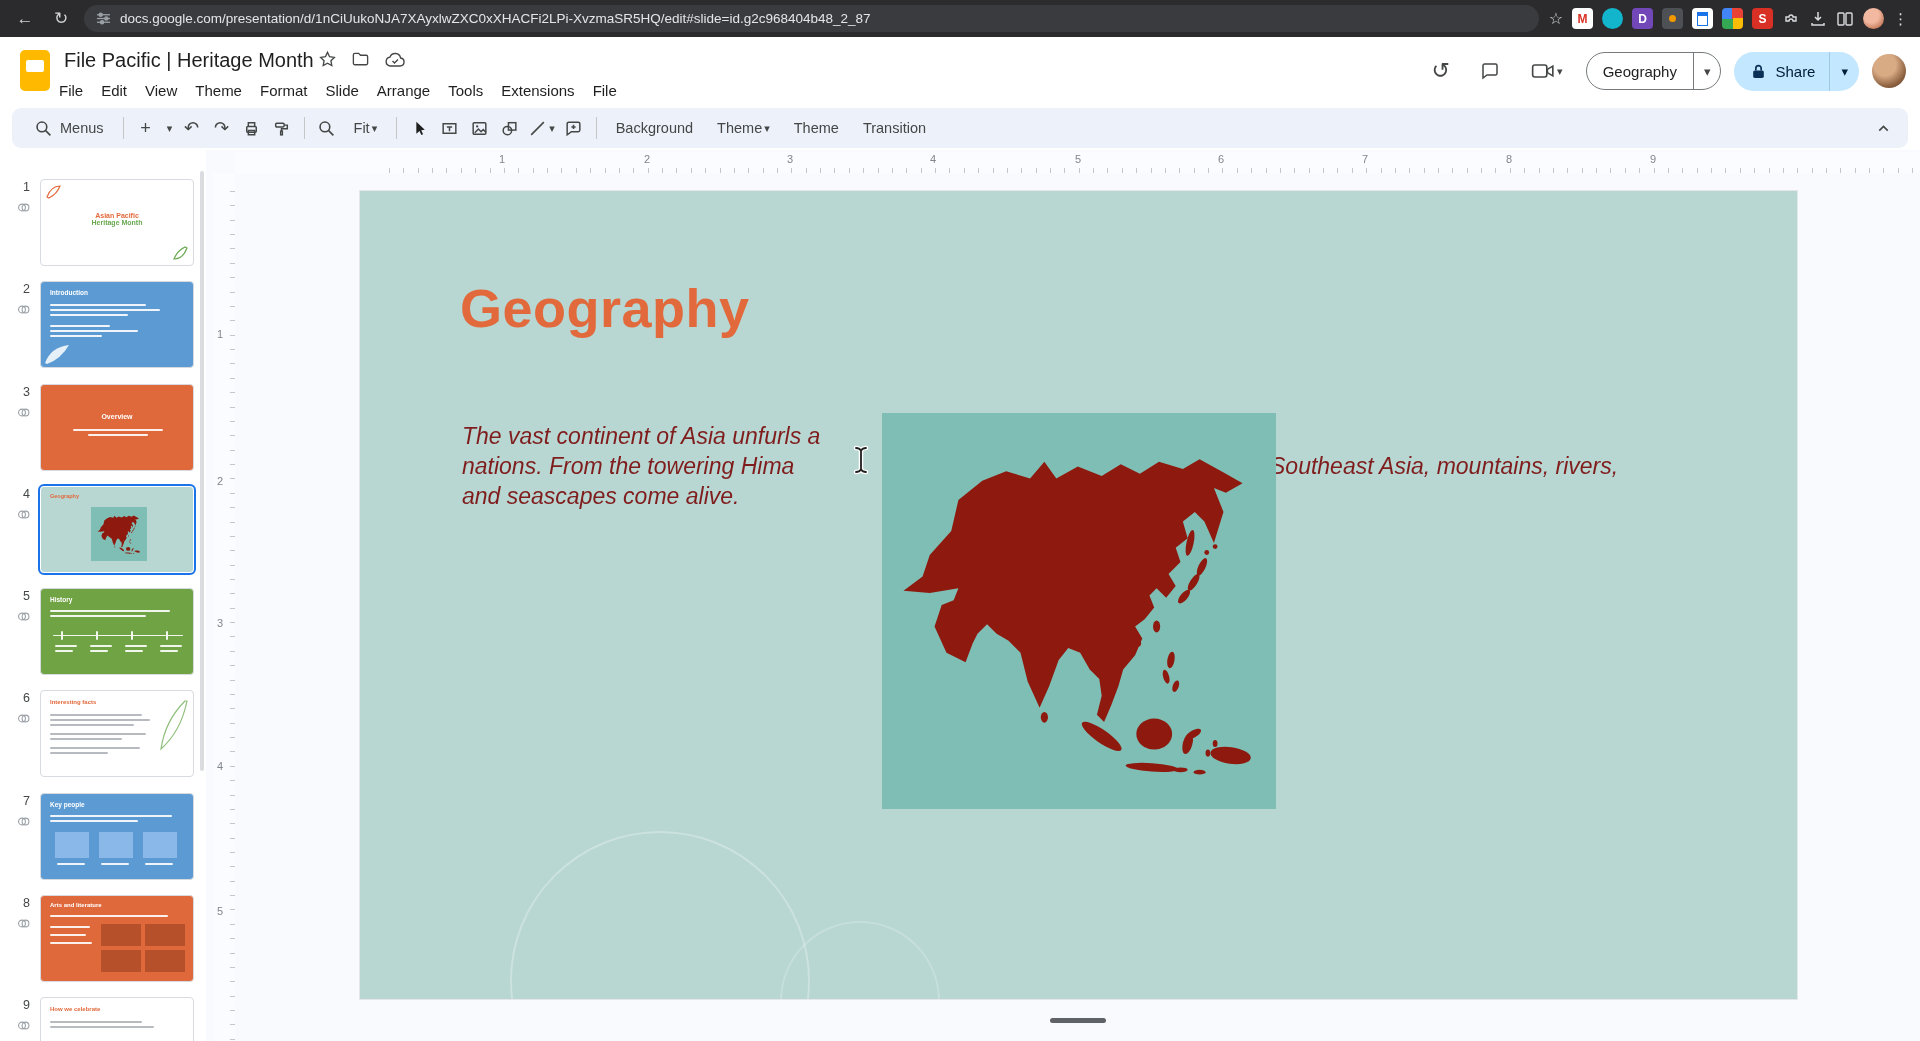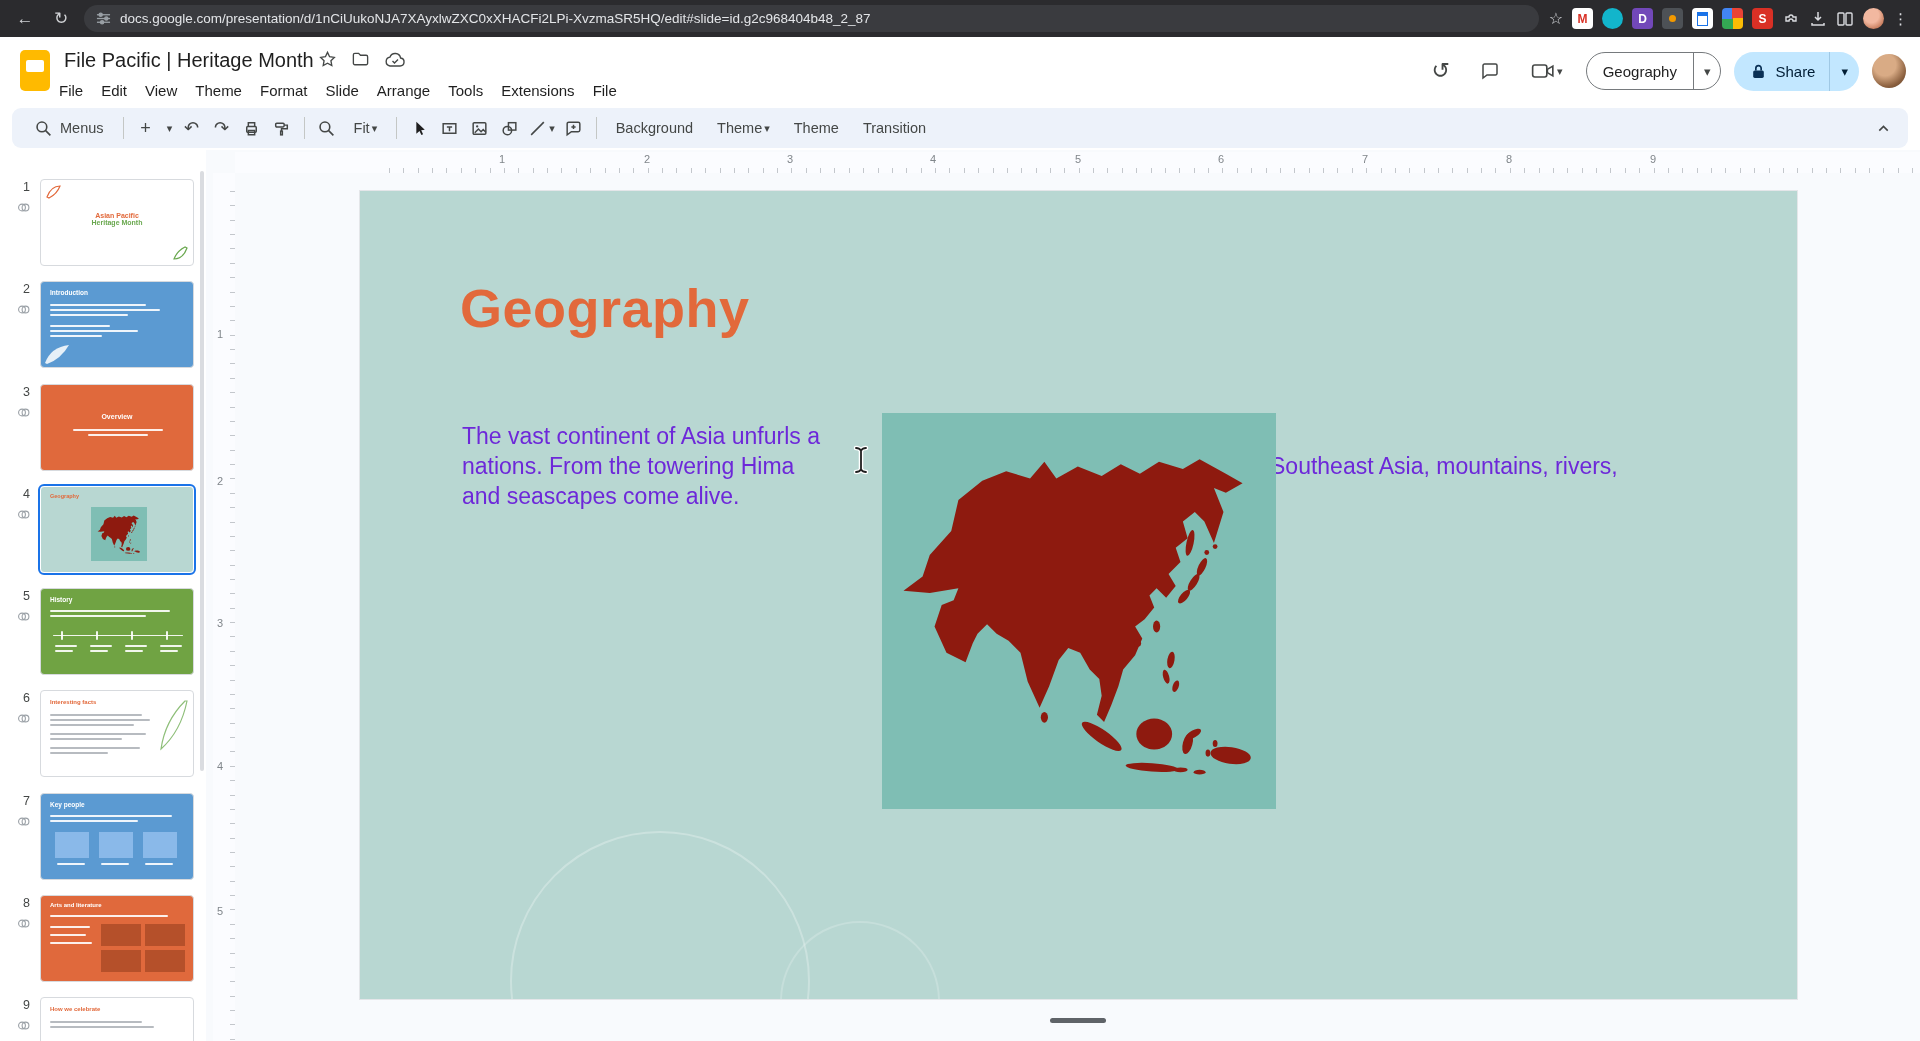--- a/index.html
+++ b/index.html
@@ -53,21 +53,21 @@
              background-image:repeating-linear-gradient(to right, #c3c7cc 0 1px, transparent 1px 14.37px);
              background-size:100% 5px; background-position:154px 100%; background-repeat:no-repeat; z-index:5; }
   .h-ruler span { position:absolute; top:1px; transform:translateX(-50%); font-size:11px; color:#80868b; }
   .v-ruler { position:absolute; left:213px; top:173px; width:22px; bottom:0; background:#fbfcff;
              background-image:repeating-linear-gradient(to bottom, #c3c7cc 0 1px, transparent 1px 14.37px);
              background-size:5px 100%; background-position:100% 18px; background-repeat:no-repeat; z-index:5; }
   .v-ruler span { position:absolute; left:4px; transform:translateY(-50%); font-size:11px; color:#80868b; }
 
   .slide { position:absolute; left:360px; top:191px; width:1437px; height:808px; background:#b8d7d2; box-shadow:0 0 0 1px rgba(0,0,0,0.08); overflow:hidden; z-index:2; }
   .slide-title { position:absolute; left:100px; top:86px; font-size:54px; font-weight:bold; color:#e2693b; letter-spacing:0.5px; }
-  .body-frag { position:absolute; font-size:23px; color:#6d28d9; white-space:nowrap; }
+  .body-frag { position:absolute; font-size:23px; color:#7f1d1d; white-space:nowrap;font-style:italic; }
   .slide-img { position:absolute; left:522px; top:222px; width:394px; height:396px; background:#7fbeb4; z-index:3; }
   .decor { position:absolute; border:2px solid rgba(255,255,255,0.28); border-radius:50%; }
 
   .canvas-scroll-pill { position:absolute; left:1050px; top:1018px; width:56px; height:5px; border-radius:3px; background:#5f6368; z-index:6; }
 
   
   .filmstrip { position:absolute; left:0; top:150px; width:206px; bottom:0; background:#fff; overflow:hidden; z-index:10; }
   .fs-scrollbar { position:absolute; left:200px; top:21px; width:4px; height:600px; background:#dadce0; border-radius:2px; }
   .fs-item { position:absolute; left:0; width:100%; height:92px; }
   .fs-num { position:absolute; left:10px; top:1px; width:20px; text-align:right; font-size:12.5px; color:#444746; }

